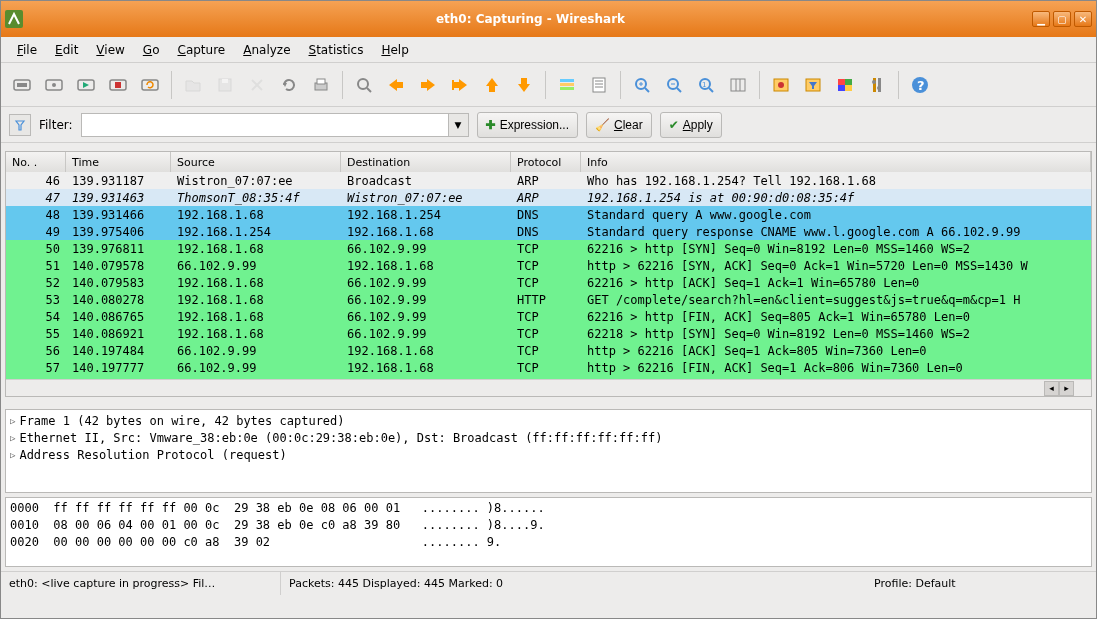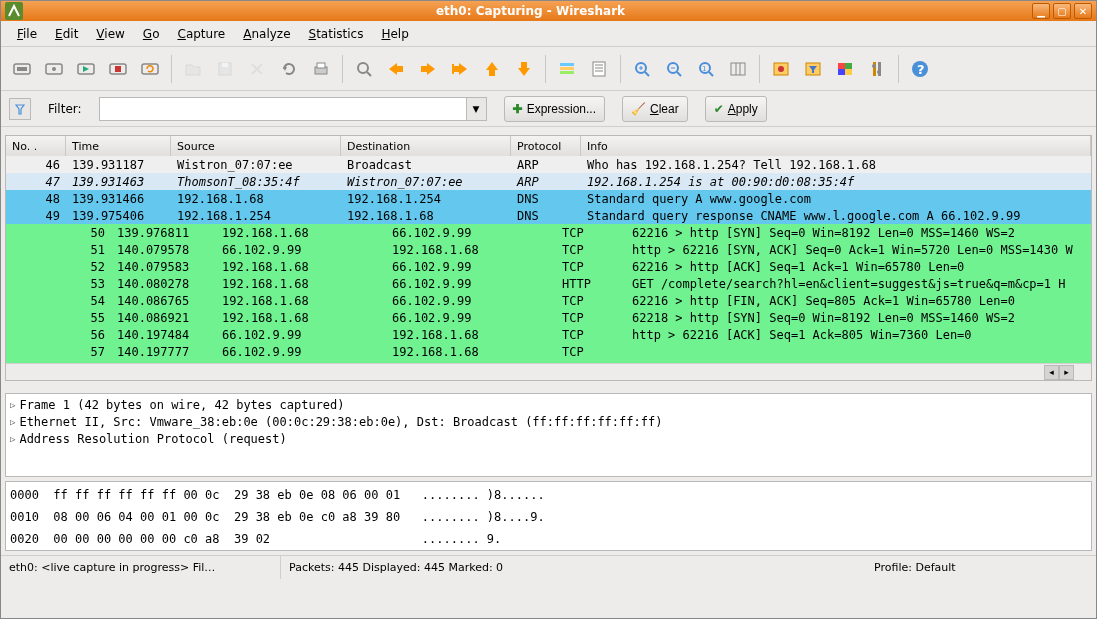--- a/index.html
+++ b/index.html
@@ -1,29 +1,29 @@
 <!DOCTYPE html>
 <html><head>
 <meta charset="utf-8">
 <style>
 * { box-sizing: border-box; margin: 0; padding: 0; }
 body { font-family: "DejaVu Sans", sans-serif; font-size: 12px; background: #edeceb; width: 1097px; height: 619px; overflow: hidden; display: flex; flex-direction: column; border: 1px solid #888; }
-.titlebar { background: linear-gradient(to bottom, #f5a254, #e67817); height: 20px; display: flex; align-items: center; color: white; font-weight: bold; padding: 8px 4px; }
+.titlebar { background: linear-gradient(to bottom, #f5a254, #e67817); height: 36px; display: flex; align-items: center; color: white; font-weight: bold; padding: 8px 4px; }
 .titlebar .appicon { width: 18px; height: 18px; background: #5a8c2e; border-radius: 2px; margin-right: 6px; display: flex; align-items: center; justify-content: center; font-size: 11px; }
 .titlebar .title { flex: 1; text-align: center; }
 .titlebar .winbtns { display: flex; gap: 3px; }
 .titlebar .winbtn { width: 18px; height: 16px; background: linear-gradient(to bottom,#f8b97d,#e67817); border: 1px solid #c05a00; border-radius: 2px; display: flex; align-items: center; justify-content: center; font-size: 10px; color: #fff; cursor: pointer; }
 .menubar { background: #edeceb; height: 26px; display: flex; align-items: center; padding: 0 8px; gap: 2px; border-bottom: 1px solid #d0cfce; }
 .menuitem { padding: 3px 8px; cursor: pointer; }
 .menuitem .u { text-decoration: underline; }
 .toolbar { background: #edeceb; height: 44px; display: flex; align-items: center; padding: 0 6px; gap: 2px; border-bottom: 1px solid #d0cfce; }
 .tbtn { width: 30px; height: 30px; display: flex; align-items: center; justify-content: center; cursor: pointer; border-radius: 2px; font-size: 18px; }
 .tbtn.disabled { opacity: 0.4; cursor: default; }
 .tsep { width: 1px; height: 28px; background: #c8c7c5; margin: 0 4px; }
-.filterbar { background: #edeceb; height: 36px; display: flex; align-items: center; padding: 0 8px; gap: 17px; border-bottom: 1px solid #d0cfce; }
+.filterbar { background: #edeceb; height: 36px; display: flex; align-items: center; padding: 0 8px; gap: 8px; border-bottom: 1px solid #d0cfce; }
 .filterbtn { width: 22px; height: 22px; border: 1px solid #bab9b7; background: #e8e7e5; display: flex; align-items: center; justify-content: center; font-size: 12px; cursor: pointer; }
 .filterinput-wrap { flex: 0 0 388px; display: flex; }
 .filterinput { flex: 1; height: 24px; border: 1px solid #bab9b7; background: #fff; padding: 0 4px; font-size: 12px; }
 .filterdrop { width: 20px; height: 24px; border: 1px solid #bab9b7; border-left: none; background: #e8e7e5; display: flex; align-items: center; justify-content: center; font-size: 9px; cursor: pointer; }
 .fbtn { height: 26px; padding: 0 8px; border: 1px solid #bab9b7; background: linear-gradient(to bottom,#f6f5f4,#e0dfdd); border-radius: 3px; display: flex; align-items: center; gap: 4px; cursor: pointer; font-size: 12px; }
 .fbtn .u { text-decoration: underline; }
 .packetlist { flex: 0 0 246px; display: flex; flex-direction: column; border: 1px solid #bab9b7; margin: 8px 4px; background: #ffffff; overflow: hidden; }
 .pl-header { display: flex; background: linear-gradient(to bottom,#f4f3f2,#e0dfdd); height: 20px; flex-shrink: 0; }
 .pl-hcol { border-right: 1px solid #c8c7c5; padding: 2px 6px; font-size: 11px; display: flex; align-items: center; cursor: pointer; }
 .pl-body { flex: 1; overflow: hidden; font-family: "DejaVu Sans Mono", monospace; font-size: 12px; }
@@ -33,29 +33,29 @@
 .c-time { width: 105px; }
 .c-src { width: 170px; }
 .c-dst { width: 170px; }
 .c-proto { width: 70px; }
 .c-info { flex: 1; }
 .scroll-h { height: 17px; background: #edeceb; border-top: 1px solid #d0cfce; display: flex; align-items: center; justify-content: flex-end; padding-right: 17px; }
 .scroll-h .arrow { width: 15px; height: 15px; background: #d6d4d2; border: 1px solid #bab9b7; display: flex; align-items: center; justify-content: center; font-size: 9px; cursor: pointer; }
 .details { flex: 0 0 84px; border: 1px solid #bab9b7; margin: 4px 4px 0 4px; background: #fff; overflow: auto; font-family: "DejaVu Sans Mono", monospace; font-size: 12px; padding: 2px 4px; }
 .details .dline { display: flex; align-items: center; gap: 4px; height: 17px; cursor: pointer; }
 .details .tri { font-size: 9px; color: #555; }
-.hexdump { flex: 0 0 70px; border: 1px solid #bab9b7; margin: 4px; background: #fff; overflow: auto; font-family: "DejaVu Sans Mono", monospace; font-size: 12px; padding: 2px 4px; white-space: pre; line-height: 22px; }
+.hexdump { flex: 0 0 70px; border: 1px solid #bab9b7; margin: 4px; background: #fff; overflow: auto; font-family: "DejaVu Sans Mono", monospace; font-size: 12px; padding: 2px 4px; white-space: pre; line-height: 17px; }
 .statusbar { height: 24px; background: #edeceb; border-top: 1px solid #d0cfce; display: flex; align-items: center; font-size: 11px; justify-content: flex-end; }
 .statusbar .scell { padding: 0 8px; border-right: 1px solid #d0cfce; height: 100%; display: flex; align-items: center; }
 .statusbar .scell.flex { flex: 1; border-right: none; }
 .statusbar .scell.right { border-right: none; }
 .row-gray { background: #efefef; }
 .row-lightblue { background: #d8e8f5; font-style: italic; }
 .row-blue { background: #64c8ee; }
-.row-green { background: #70f290; padding-left: 45px; }
+.row-green { background: #70f290; }
 svg { display: block; }
 </style>
 </head>
 <body>
 
 <div class="titlebar">
   <div class="appicon">
     <svg width="14" height="14" viewBox="0 0 14 14">
         <path d="M2 12 L7 2 L12 12" fill="none" stroke="#fff" stroke-width="2"></path>
       </svg>
@@ -378,20 +378,21 @@
         <div class="pl-cell c-dst">192.168.1.68</div>
         <div class="pl-cell c-proto">TCP</div>
         <div class="pl-cell c-info">http &gt; 62216 [ACK] Seq=1 Ack=805 Win=7360 Len=0</div>
       </div>
       <div class="pl-row row-green">
         <div class="pl-cell c-no">57</div>
         <div class="pl-cell c-time">140.197777</div>
         <div class="pl-cell c-src">66.102.9.99</div>
         <div class="pl-cell c-dst">192.168.1.68</div>
         <div class="pl-cell c-proto">TCP</div>
+        <div class="pl-cell c-info">http &gt; 62216 [FIN, ACK] Seq=1 Ack=806 Win=7360 Len=0</div>
       </div>
       <div class="pl-row row-green">
         <div class="pl-cell c-no">58</div>
         <div class="pl-cell c-time">140.197811</div>
         <div class="pl-cell c-src">192.168.1.68</div>
         <div class="pl-cell c-dst">66.102.9.99</div>
         <div class="pl-cell c-proto">TCP</div>
         <div class="pl-cell c-info">62216 &gt; http [ACK] Seq=806 Ack=2 Win=65780 Len=0</div>
       </div>
     </div>

